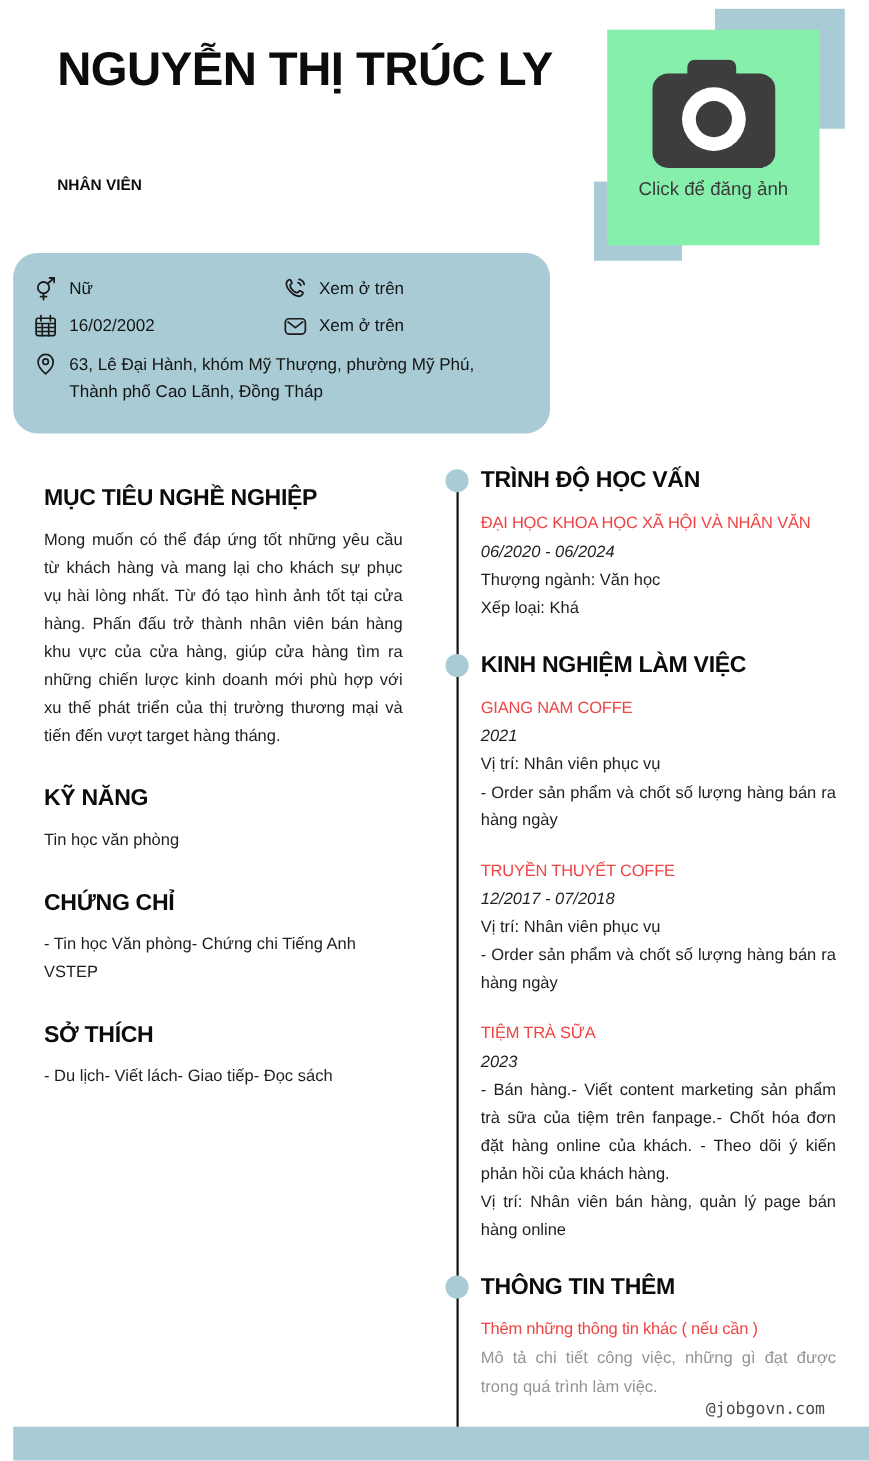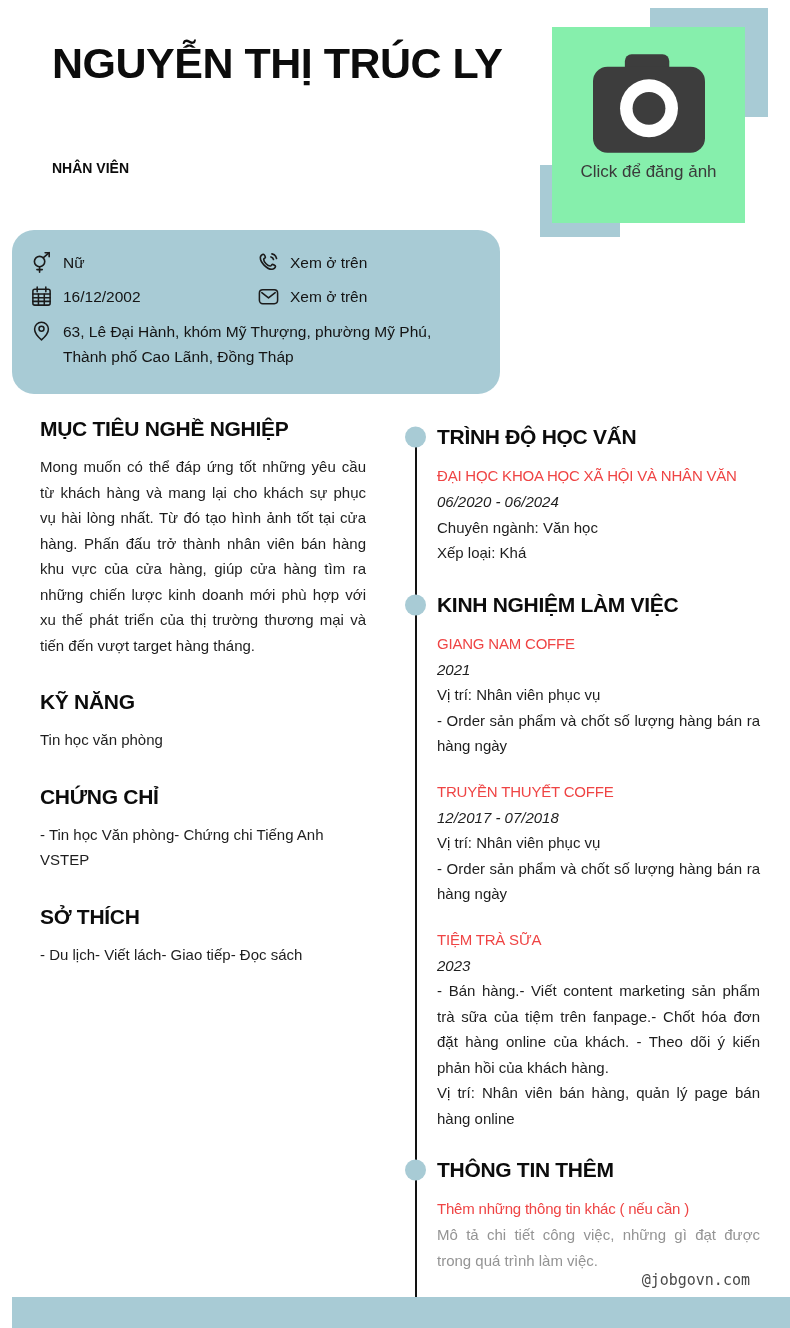--- a/index.html
+++ b/index.html
@@ -26,21 +26,21 @@
   .c-grid{display:flex;flex-wrap:wrap;}
   .c-cell{display:flex;align-items:center;margin-bottom:11px;}
   .c-cell.col1{width:227px;}
   .c-cell.col2{flex:1;}
   .c-icon{flex:0 0 auto;margin-right:10px;display:flex;color:#1b1b1b;}
   .c-text{font-size:15.5px;color:#141414;}
   .c-address{display:flex;align-items:flex-start;}
   .c-address .c-text{width:410px;line-height:25px;}
 
   
-  .left-col{position:absolute;left:40px;top:416px;width:326px;}
+  .left-col{position:absolute;left:40px;top:440px;width:326px;}
   .left-sec{margin-bottom:31px;}
   .h2{margin:0 0 12px;font-size:21px;line-height:26px;font-weight:800;letter-spacing:-0.3px;color:#0c0c0c;}
   .body-text{margin:0;font-size:15px;line-height:25.5px;text-align:justify;color:#1e1e1e;}
   .body-left{text-align:left;}
 
   .right-col{position:absolute;left:415px;top:424px;width:345px;}
   .timeline{position:absolute;left:0;top:12px;width:1.5px;height:862px;background:#121212;}
   .right-h{position:relative;margin:0 0 13px;padding-left:22px;font-size:21px;line-height:26px;
            font-weight:800;letter-spacing:-0.3px;color:#0c0c0c;}
   .bullet{position:absolute;left:-10.5px;top:50%;transform:translateY(-50%);
@@ -111,21 +111,21 @@
             <rect x="3" y="4.5" width="18" height="16.5" rx="2"></rect>
             <line x1="7.5" y1="2" x2="7.5" y2="7"></line>
             <line x1="16.5" y1="2" x2="16.5" y2="7"></line>
             <line x1="3" y1="9.5" x2="21" y2="9.5"></line>
             <line x1="8.8" y1="9.5" x2="8.8" y2="21"></line>
             <line x1="14.9" y1="9.5" x2="14.9" y2="21"></line>
             <line x1="3" y1="13.3" x2="21" y2="13.3"></line>
             <line x1="3" y1="17.1" x2="21" y2="17.1"></line>
           </svg>
         </span>
-        <span class="c-text">16/12/2002</span>
+        <span class="c-text">16/02/2002</span>
       </div>
       <div class="c-cell col2">
         <span class="c-icon">
           <svg width="23" height="23" viewBox="0 0 24 24" fill="none" stroke="currentColor" stroke-width="1.6" stroke-linecap="round" stroke-linejoin="round">
             <rect x="2.5" y="5" width="19" height="14.5" rx="3.5"></rect>
             <polyline points="5,8 12,13.4 19,8"></polyline>
           </svg>
         </span>
         <span class="c-text">Xem ở trên</span>
       </div>
@@ -164,21 +164,21 @@
     <div class="timeline"></div>
 
     <div class="right-sec">
       <h2 class="right-h">
         <span class="bullet"></span>
         <span>TRÌNH ĐỘ HỌC VẤN</span>
       </h2>
       <div class="entry">
         <p class="entry-title">ĐẠI HỌC KHOA HỌC XÃ HỘI VÀ NHÂN VĂN</p>
         <p class="entry-period">06/2020 - 06/2024</p>
-        <p class="entry-line body-left">Chuyên ngành: Văn học</p>
+        <p class="entry-line body-left">Thượng ngành: Văn học</p>
         <p class="entry-line body-left">Xếp loại: Khá</p>
       </div>
     </div>
 
     <div class="right-sec">
       <h2 class="right-h">
         <span class="bullet"></span>
         <span>KINH NGHIỆM LÀM VIỆC</span>
       </h2>
       <div class="entry">

